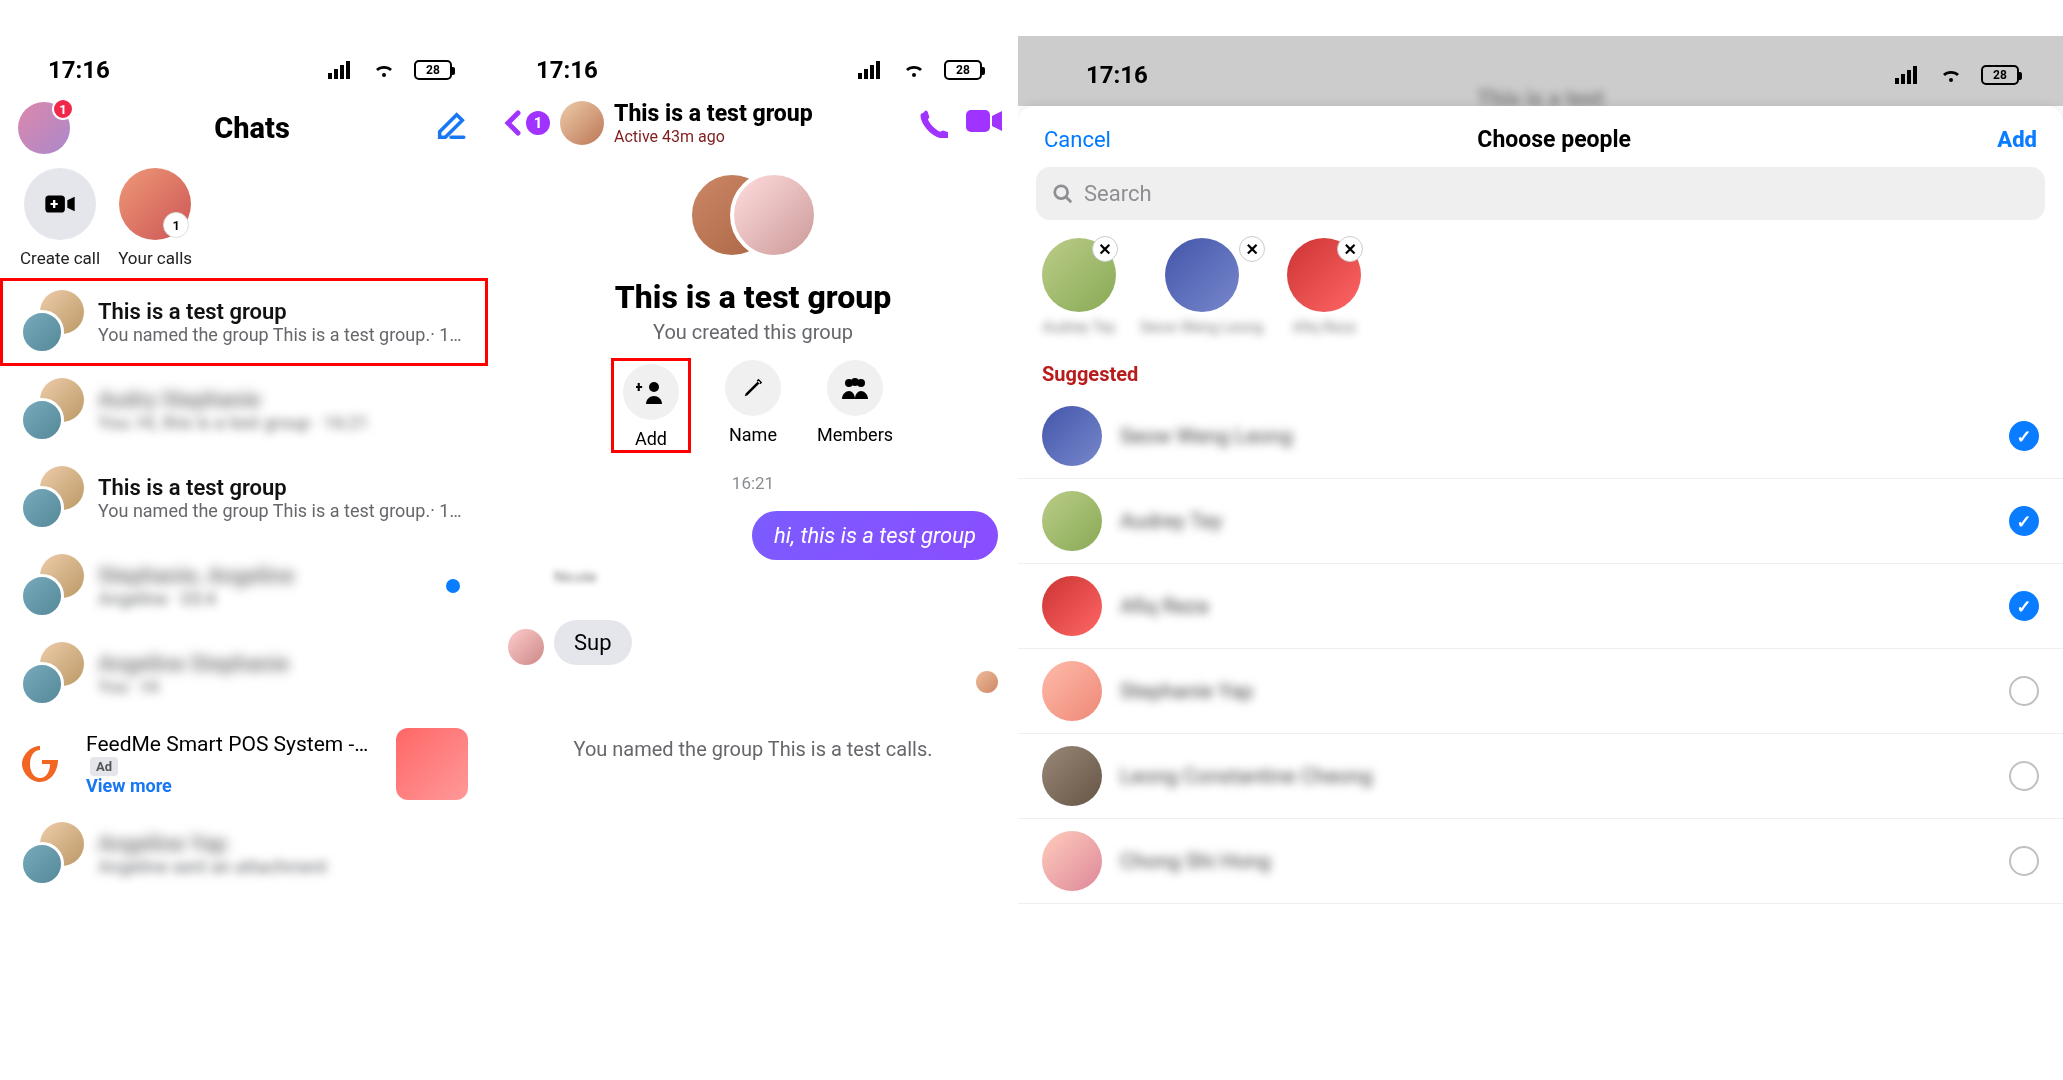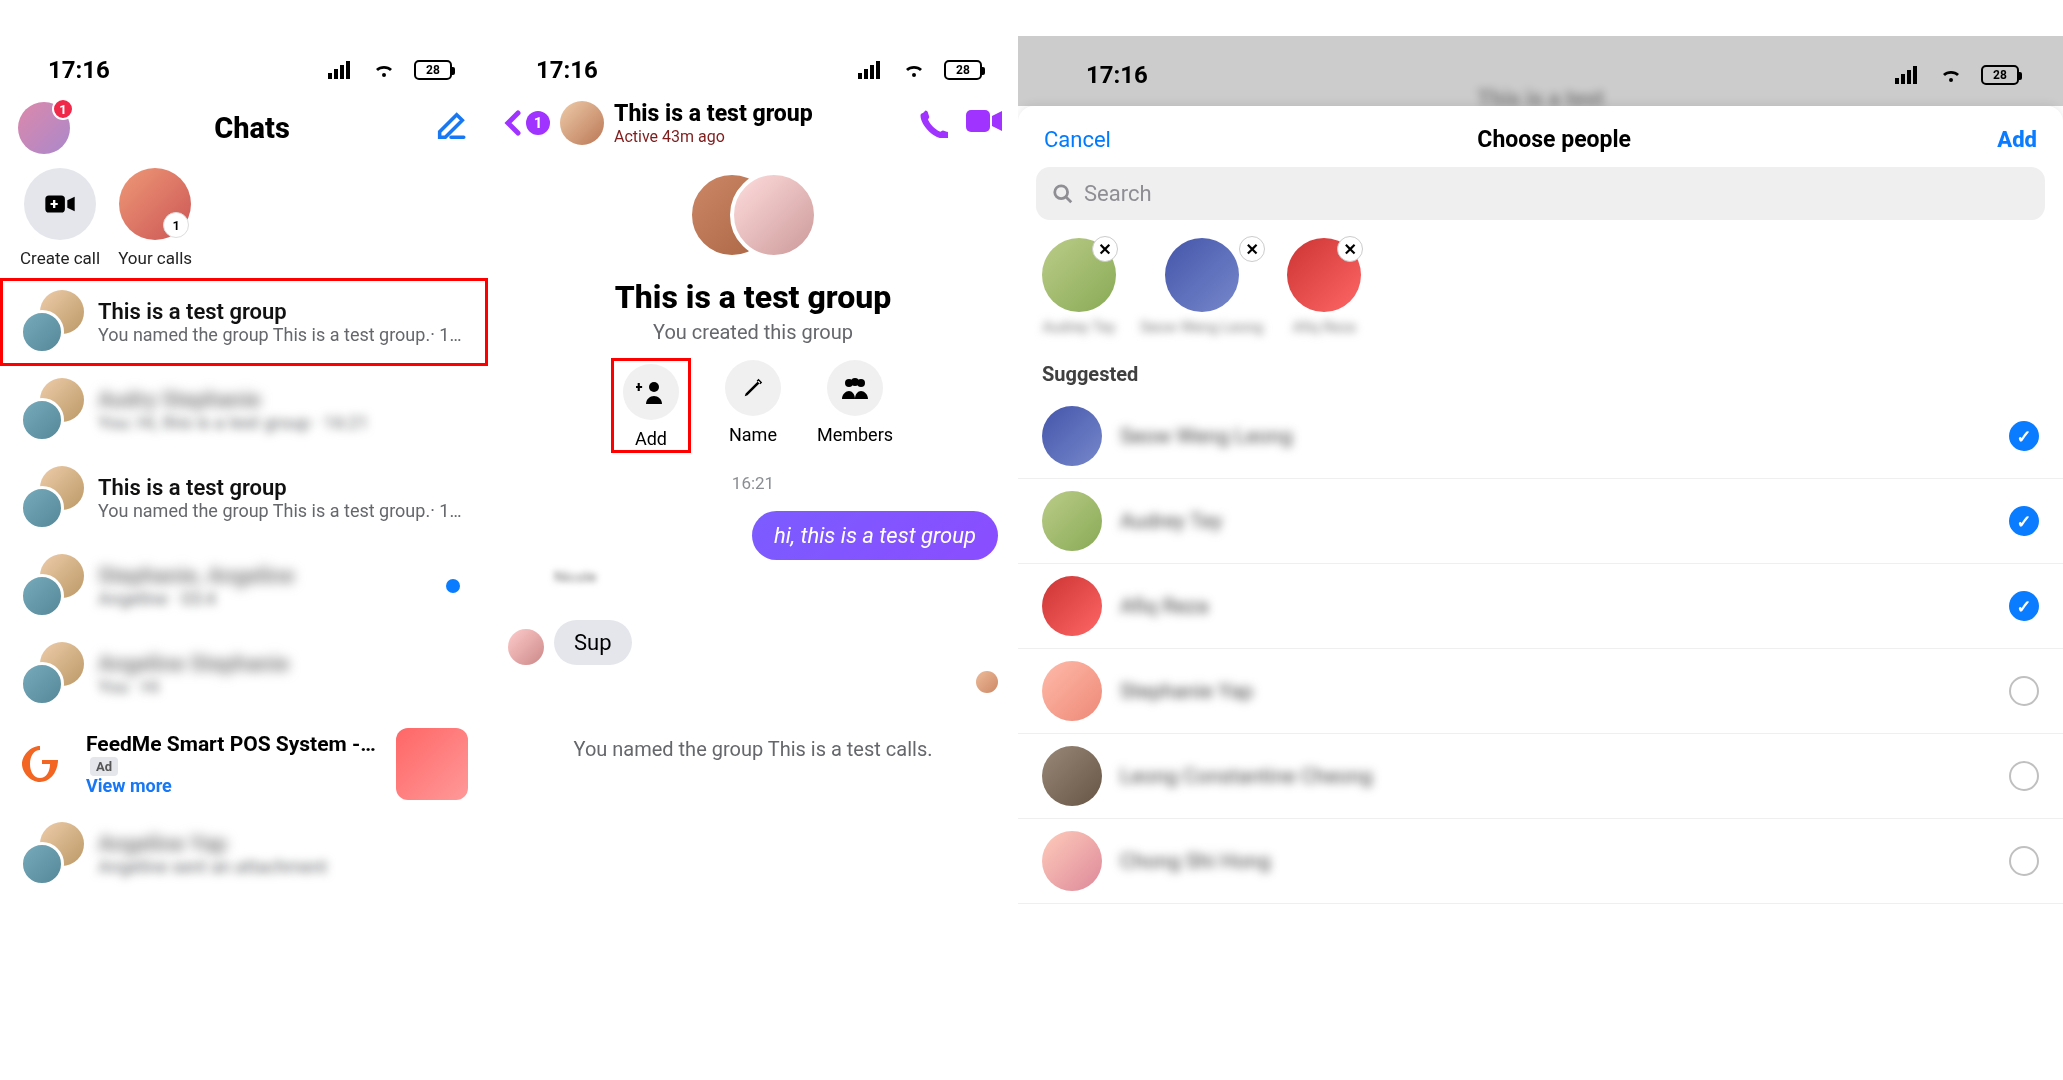--- a/index.html
+++ b/index.html
@@ -95,21 +95,21 @@
   .chat-name.blur { filter: blur(6px); color:#777; }
   .chat-sub { font-size:18px; color:#65676b; white-space:nowrap; overflow:hidden; text-overflow:ellipsis; }
   .chat-sub.blur { filter: blur(5px); }
   .unread-dot {
     width:14px; height:14px; background:#0a7cff; border-radius:50%;
     position:absolute; right:28px; top:50%; transform:translateY(-50%);
   }
 
   .ad-row { display:flex; align-items:center; gap:14px; padding:10px 20px; }
   .ad-logo { width:52px; height:52px; border-radius:50%; display:flex; align-items:center; justify-content:center; }
-  .ad-title { font-size:21px; font-weight:700; }
+  .ad-title { font-size:21px; font-weight:400; }
   .ad-tag { background:#e4e6eb; font-size:13px; padding:2px 6px; border-radius:4px; color:#555; font-weight:700; margin-left:4px; vertical-align:middle;}
   .ad-more { font-size:18px; color:#1877f2; font-weight:700; }
   .ad-thumb { width:72px; height:72px; border-radius:12px; background:linear-gradient(135deg,#f66,#f99); margin-left:auto; }
 
   
   .thread-header {
     display:flex; align-items:center; gap:10px;
     padding: 6px 16px 0;
   }
   .back-btn { display:flex; align-items:center; gap:2px; }
@@ -183,21 +183,21 @@
   .sel-avatar { width:74px; height:74px; border-radius:50%; background:linear-gradient(135deg,#bbb,#999); }
   .sel-x {
     position:absolute; top:-2px; right:-2px;
     width:26px; height:26px; border-radius:50%;
     background:#fff; border:1px solid #ccc;
     display:flex; align-items:center; justify-content:center;
     font-size:16px; font-weight:700;
   }
   .sel-name { font-size:15px; color:#777; filter:blur(4px); }
 
-  .section-title { font-size:20px; font-weight:700; color:#404040; padding:10px 24px 8px; }
+  .section-title { font-size:20px; font-weight:700; color:#b91c1c; padding:10px 24px 8px; }
   .person-row {
     display:flex; align-items:center; gap:18px;
     padding:12px 24px; border-bottom:1px solid #efefef;
   }
   .person-avatar { width:60px; height:60px; border-radius:50%; flex-shrink:0; }
   .person-name { font-size:21px; filter:blur(5px); color:#444; flex:1; }
   .check {
     width:30px; height:30px; border-radius:50%;
     border:2px solid #c0c0c0; flex-shrink:0;
   }

